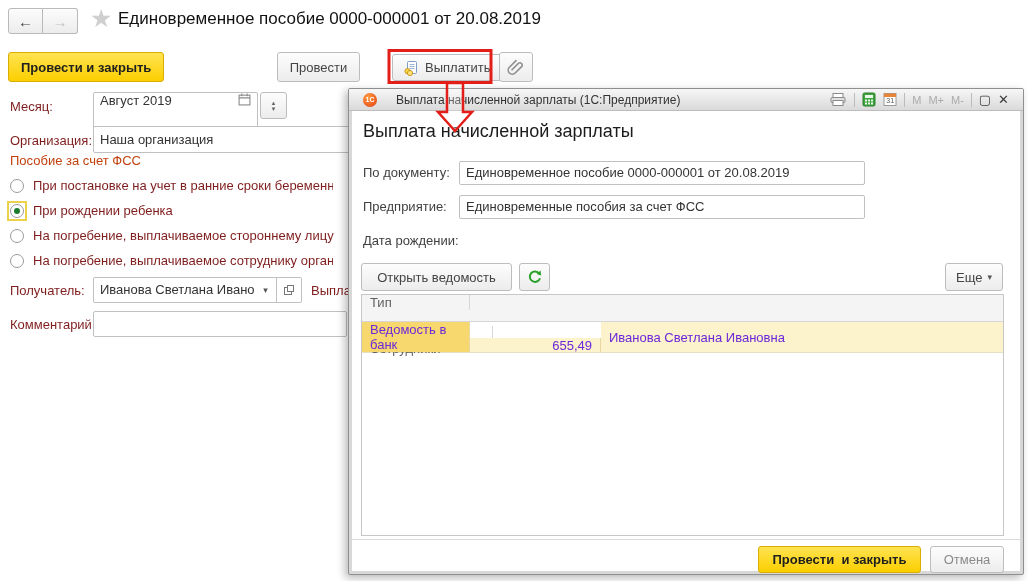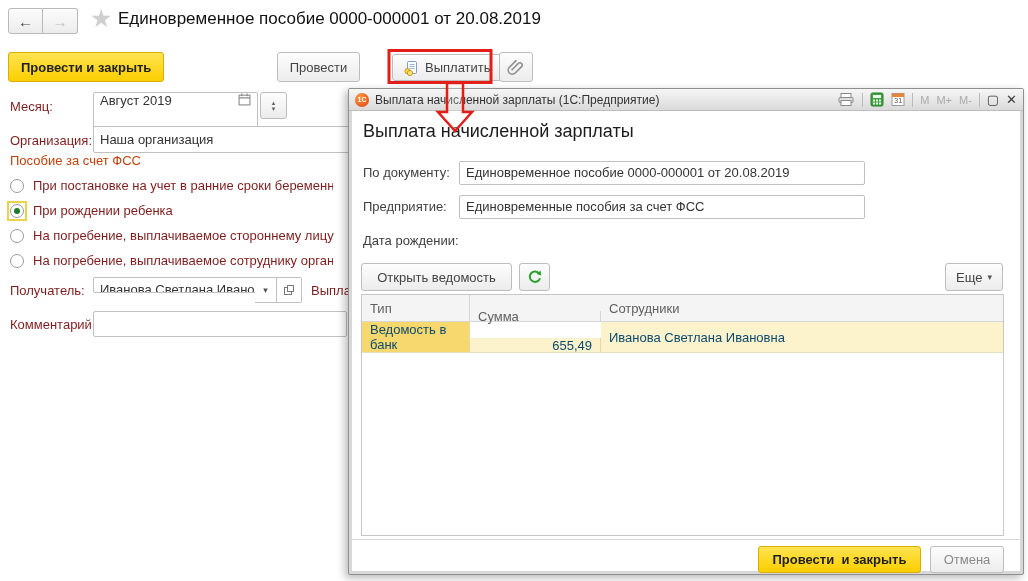--- a/index.html
+++ b/index.html
@@ -46,21 +46,21 @@
          background:linear-gradient(#fdfdfd,#ececec);display:flex;flex-direction:column;
          align-items:center;justify-content:center;line-height:1;}
   .spinbox span{font-size:6px;color:#666;}
 
   
   .dialog{left:348px;top:88px;width:676px;height:487px;background:#d8d8d8;
           border:1px solid #8f8f8f;border-radius:2px;
           box-shadow:-3px 3px 8px rgba(0,0,0,.28);z-index:10;}
   .dlg-titlebar{position:absolute;left:0;top:0;right:0;height:22px;
           background:linear-gradient(#f6f6f6,#dadada);border-bottom:1px solid #bdbdbd;
-          display:flex;align-items:center;padding:0 6px;gap:6px;}
+          display:flex;align-items:center;padding:0 14px;gap:19px;}
   .dlg-title{font-size:12px;color:#333;white-space:nowrap;overflow:hidden;flex:1;}
   .logo1c{width:14px;height:14px;border-radius:50%;background:radial-gradient(circle at 35% 30%,#ff9a3d,#e23d12);
           color:#fff;font-size:7px;font-weight:bold;display:flex;align-items:center;justify-content:center;flex:none;}
   .tb-icons{display:flex;align-items:center;gap:7px;flex:none;}
   .tb-sep{width:1px;height:14px;background:#bbb;}
   .mem{font-size:11px;color:#ababab;}
   .tb-max,.tb-close{font-size:13px;color:#3a3a3a;}
   .dlg-content{position:absolute;left:3px;right:3px;top:22px;bottom:3px;background:#fff;}
   .dlg-heading{left:11px;top:10px;font-size:18px;color:#1c1c1c;}
   .fld-label{font-size:13px;color:#3f3f3f;}
@@ -68,25 +68,25 @@
   .date-wrap{display:flex;align-items:center;border:2px solid #e3ba12;border-radius:3px;
           background:#fff;height:30px;}
   .date-inner{width:88px;height:24px;border:1px solid #c0c0c0;border-right:none;border-radius:2px 0 0 2px;
           display:flex;align-items:center;padding:0 4px;}
   .date-sel{background:#3e6db5;color:#fff;font-size:13px;padding:0 2px;}
   .date-cal{width:26px;height:24px;border:1px solid #c0c0c0;border-radius:0 2px 2px 0;
           display:flex;align-items:center;justify-content:center;background:#fff;}
   .iconbtn{padding:0;}
   
   .tbl{left:9px;top:183px;width:643px;height:242px;border:1px solid #c7c7c7;background:#fff;}
-  .tbl-head{display:flex;height:27px;background:#f4f4f4;border-bottom:1px solid #d6d6d6;}
+  .tbl-head{display:flex;height:27px;background:#f4f4f4;border-bottom:1px solid #d6d6d6;flex-direction:column;}
   .tbl-head>div{font-size:13px;color:#606060;display:flex;align-items:center;padding:0 8px;
           border-right:1px solid #d6d6d6;}
   .tbl-row{display:flex;height:31px;border-bottom:1px solid #e7e0c2;}
-  .tbl-row>div{font-size:13px;color:#0c4a6e;display:flex;align-items:center;padding:0 8px;
+  .tbl-row>div{font-size:13px;color:#6d28d9;display:flex;align-items:center;padding:0 8px;
           border-right:1px solid #e8d9a0;}
   .c1{width:108px;flex:none;}
   .c2{width:131px;flex:none;margin-top:16px;}
   .c3{flex:1;border-right:none !important;}
   .cell-sel{background:#f6d86e;}
   .cell-row{background:#fcf2cc;}
   .amount{justify-content:flex-end;}
   .dlg-sep{position:absolute;left:0;right:0;top:428px;height:1px;background:#d9d9d9;}
 
   
@@ -166,21 +166,21 @@
   <div class="abs radio-row" style="left:10px;top:228px;">
     <span class="radio"></span>
     <span class="lbl">На погребение, выплачиваемое стороннему лицу</span>
   </div>
   <div class="abs radio-row" style="left:10px;top:253px;">
     <span class="radio"></span>
     <span class="lbl" style="max-width:300px;overflow:hidden;">На погребение, выплачиваемое сотруднику организа</span>
   </div>
 
   <div class="abs lbl" style="left:10px;top:283px;">Получатель:</div>
-  <div class="abs inp" style="left:93px;top:277px;width:163px;height:16px;line-height:24px;border-radius:2px 0 0 2px;">Иванова Светлана Ивано</div>
+  <div class="abs inp" style="left:93px;top:277px;width:163px;height:26px;line-height:24px;border-radius:2px 0 0 2px;">Иванова Светлана Ивано</div>
   <div class="abs" style="left:255px;top:277px;width:22px;height:26px;border:1px solid #c0c0c0;border-left:none;
        display:flex;align-items:center;justify-content:center;background:#fff;">
     <span style="font-size:9px;color:#555;">▾</span>
   </div>
   <div class="abs" style="left:277px;top:277px;width:25px;height:26px;border:1px solid #c0c0c0;border-left:none;
        border-radius:0 2px 2px 0;display:flex;align-items:center;justify-content:center;background:#fff;">
     <span style="display:inline-flex;">
       <svg width="12" height="12" viewBox="0 0 12 12">
         <rect x="1.5" y="3.5" width="7" height="7" fill="none" stroke="#777"></rect>
         <rect x="4.5" y="1.5" width="6" height="6" fill="#fff" stroke="#777"></rect>

